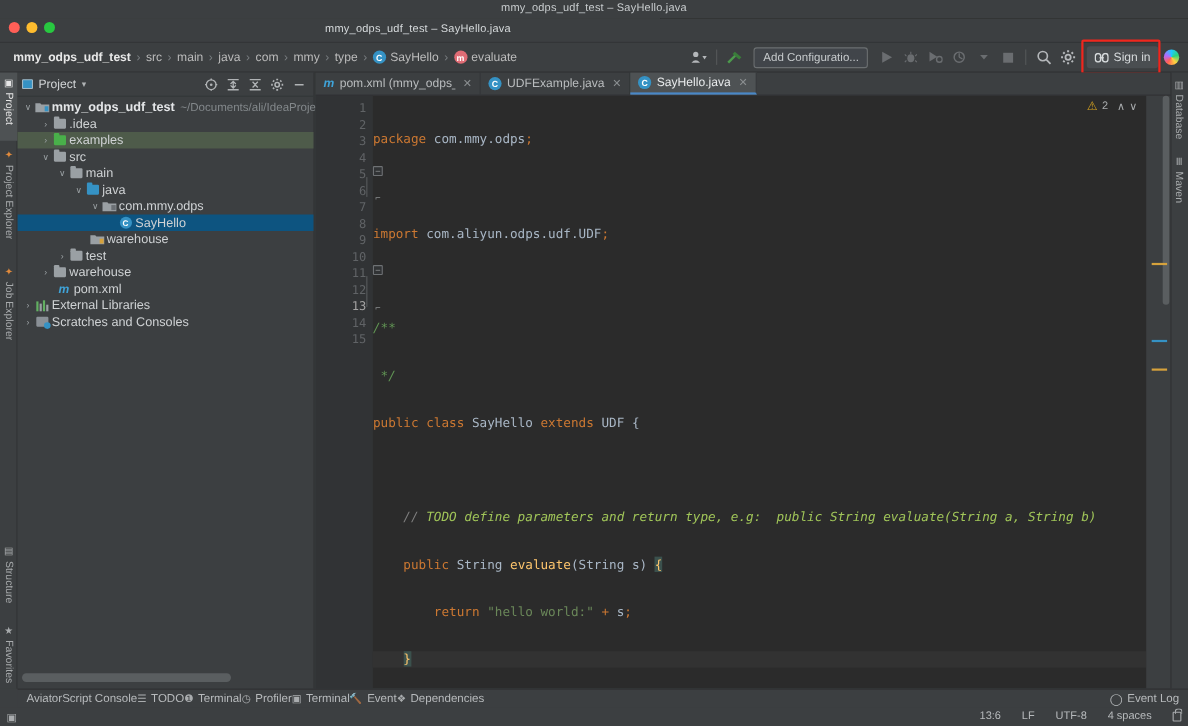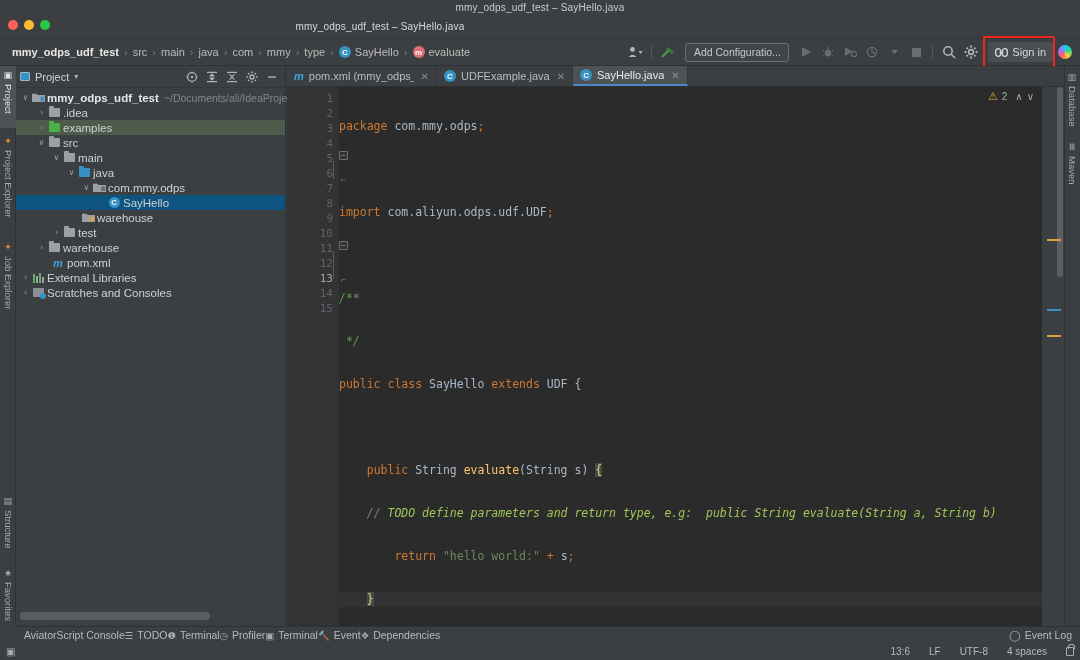--- a/index.html
+++ b/index.html
@@ -674,22 +674,22 @@
 
       <div class="code">
         <div class="cline"><span class="k">package</span> <span class="t">com.mmy.odps</span><span class="k">;</span></div>
         <div class="cline"> </div>
         <div class="cline"><span class="k">import</span> <span class="t">com.aliyun.odps.udf.UDF</span><span class="k">;</span></div>
         <div class="cline"> </div>
         <div class="cline"><span class="cm">/**</span></div>
         <div class="cline"><span class="cm"> */</span></div>
         <div class="cline"><span class="k">public class</span> <span class="cls">SayHello</span> <span class="k">extends</span> <span class="t">UDF</span> {</div>
         <div class="cline"> </div>
+        <div class="cline">    <span class="ln">// </span><span class="todo">TODO define parameters and return type, e.g:  public String evaluate(String a, String b)</span></div>
         <div class="cline">    <span class="k">public</span> <span class="t">String</span> <span class="mth">evaluate</span>(<span class="t">String</span> <span class="par">s</span>) <span class="brc-hl">{</span></div>
-        <div class="cline">    <span class="ln">// </span><span class="todo">TODO define parameters and return type, e.g:  public String evaluate(String a, String b)</span></div>
         <div class="cline">        <span class="k">return</span> <span class="s">"hello world:"</span> <span class="k">+</span> <span class="par">s</span><span class="k">;</span></div>
         <div class="cline hl">    <span class="brc-hl">}</span></div>
         
         
       </div>
 
       <div class="marker-rail">
         <div class="vbar"></div>
         <div class="mk" style="top:152px; background:#d6a23c"></div>
         <div class="mk" style="top:222px; background:#3592c4"></div>

